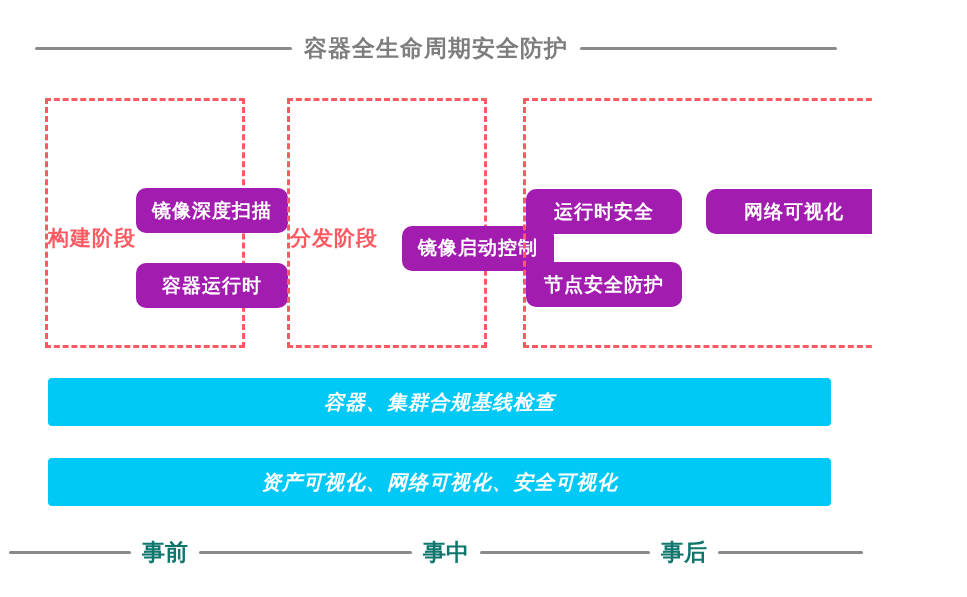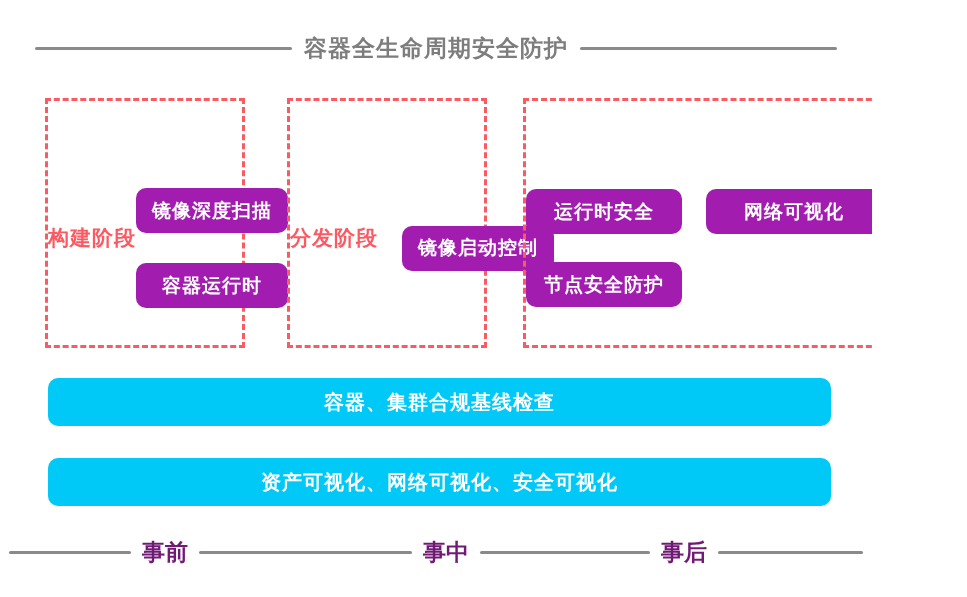--- a/index.html
+++ b/index.html
@@ -89,28 +89,29 @@
     row-gap: 28px;
   }
   .grid-2x2 .pill { height: 45px; font-family: Liberation Mono, monospace; }
 
   
   .wide-bar {
     position: absolute;
     left: 48px; right: 41px;
     height: 48px;
     background: #00c8f7;
-    border-radius: 10px;
+    border-radius: 4px;
     display: flex;
     align-items: center;
     justify-content: center;
     color: #ffffff;
     font-size: 20px;
     font-weight: bold;
     letter-spacing: 1px;
+    font-style: italic;
   }
   .bar-1 { top: 378px; }
   .bar-2 { top: 446px; margin-top: 12px; }
 
   
   .timeline {
     position: absolute;
     top: 536px; left: 0; right: 0;
     height: 32px;
     display: flex;
@@ -123,21 +124,21 @@
     border-radius: 2px;
   }
   .tline.seg-1 { width: 122px; }
   .tline.seg-2 { width: 213px; }
   .tline.seg-3 { width: 170px; }
   .tline.seg-4 { width: 145px; }
   .t-label {
     margin: 0 11px;
     font-size: 23px;
     font-weight: bold;
-    color: #701a75;
+    color: #0f766e;
     white-space: nowrap;
   }
 </style>
 </head>
 <body>
 
 <div class="canvas">
 
   <div class="header">
     <div class="hline"></div>

